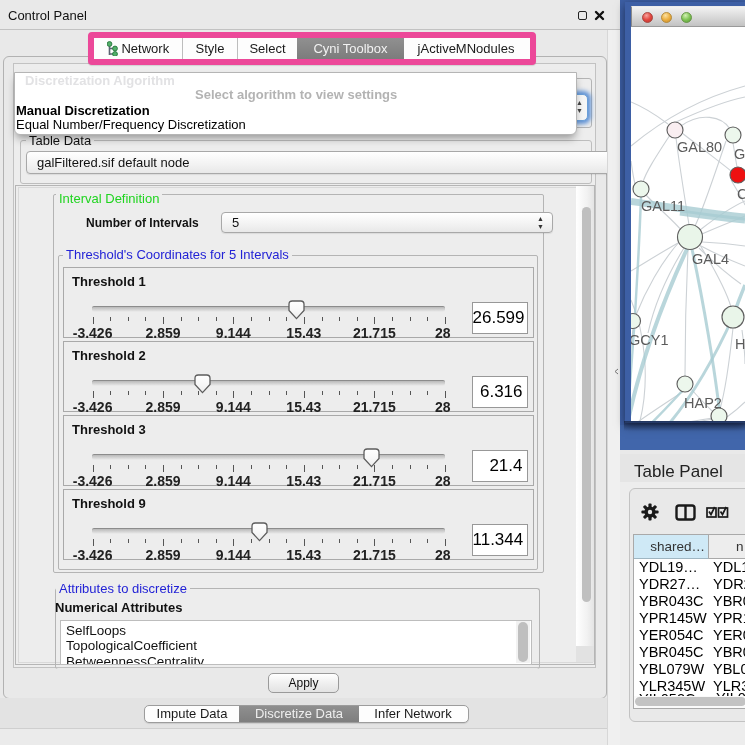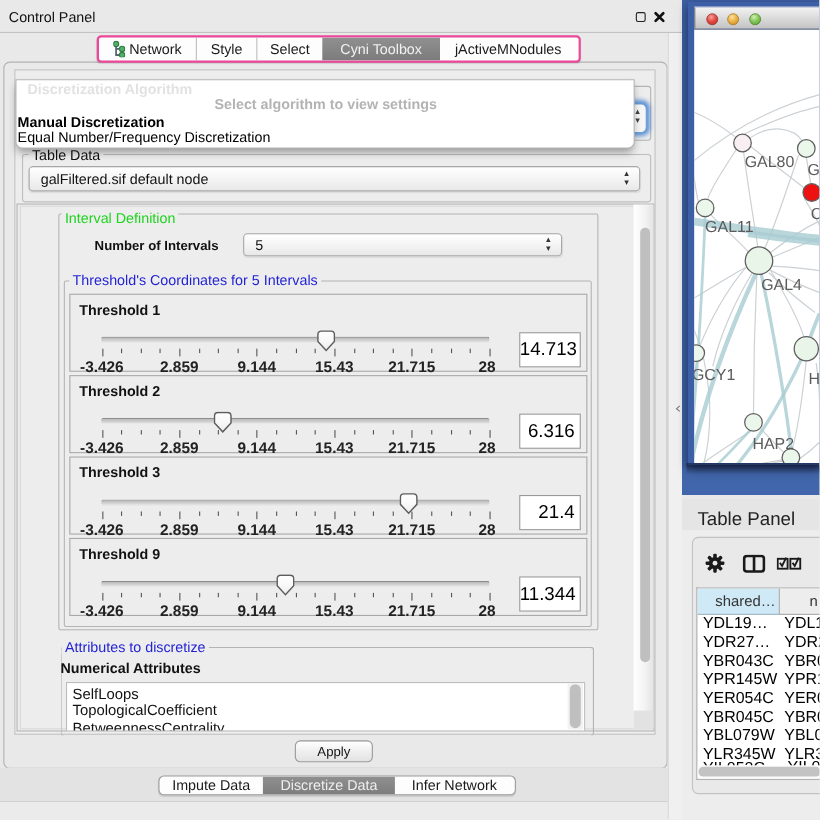--- a/index.html
+++ b/index.html
@@ -3,21 +3,21 @@
 <meta charset="utf-8">
 <style>
   html,body{margin:0;padding:0;}
   body{width:745px;height:745px;position:relative;overflow:hidden;
        font-family:"Liberation Sans",sans-serif;background:#e9e9e9;}
   .abs{position:absolute;}
   .groupbox{position:absolute;border:1px solid #b4b4b4;border-radius:3px;}
   .gtitle{position:absolute;font-size:13px;background:#ededed;padding:0 3px;line-height:13px;}
   .combo{position:absolute;border:1px solid #a8a8a8;border-radius:4px;
          background:linear-gradient(#ffffff,#f2f2f2 60%,#e8e8e8);
-         box-shadow:0 1px 1px rgba(0,0,0,0.08);}
+         box-shadow:0 1px 1px rgba(0,0,0,0.08);padding-left:42px;}
   .combo .ctext{position:absolute;left:10px;top:3px;font-size:13px;color:#111;}
   .arrows{position:absolute;right:7px;top:2px;width:9px;font-size:7px;color:#333;line-height:8px;text-align:center;}
   .tpanel{position:absolute;border:1px solid #a9a9a9;background:#ededed;}
   .tlabel{position:absolute;left:8px;top:6px;font-size:13px;font-weight:bold;color:#111;}
   .track{position:absolute;height:4px;background:linear-gradient(#b9b9b9,#e2e2e2);
          border-top:1px solid #8c8c8c;border-bottom:1px solid #e8e8e8;border-radius:2px;}
   .vbox{position:absolute;left:407.5px;top:34px;width:50px;height:30px;background:#fff;
         border:1px solid #989898;font-size:17px;color:#000;text-align:right;line-height:30px;padding-right:4px;}
   .ticklbl{position:absolute;font-size:14px;font-weight:bold;color:#222;transform:translateX(-50%);}
   .tabseg{display:inline-block;height:21px;line-height:21px;font-size:13px;color:#1a1a1a;text-align:center;vertical-align:top;}
@@ -32,21 +32,21 @@
 
 <div class="abs" style="left:578px;top:11px;width:7px;height:7px;border:1.8px solid #222;border-radius:2px;"></div>
 <svg class="abs" style="left:594px;top:10px;" width="11" height="11" viewBox="0 0 11 11">
  <path d="M2 2 L9 9 M9 2 L2 9" stroke="#111" stroke-width="2.4" stroke-linecap="round"></path>
 </svg>
 
 <div class="abs" style="left:3px;top:56px;width:602px;height:641px;background:#e9e9e9;border:1px solid #b2b2b2;border-radius:6px;"></div>
 
 <div class="abs" style="left:13px;top:63px;width:581px;height:603px;background:#ededed;border:1px solid #c2c2c2;"></div>
 
-<div class="abs" style="left:88px;top:32px;width:436px;height:21px;background:#fdfdfd;border:2px solid #ec4899;border-radius:4px;box-shadow:0 1px 1px rgba(0,0,0,0.12);overflow:hidden;white-space:nowrap;">
+<div class="abs" style="left:88px;top:32px;width:436px;height:21px;background:#fdfdfd;border:6px solid #ec4899;border-radius:4px;box-shadow:0 1px 1px rgba(0,0,0,0.12);overflow:hidden;white-space:nowrap;">
   <div class="tabseg" style="width:88px;">
     <svg width="11" height="15" viewBox="0 0 11 15" style="vertical-align:-3px;">
       <path d="M2.5 5 L2.5 14 M2.5 7.5 L7 7.5 M2.5 13 L7 13" stroke="#5a6472" stroke-width="1.6" fill="none"></path>
       <circle cx="2.5" cy="3" r="2.4" fill="#52b06a" stroke="#2e7d44" stroke-width="1"></circle>
       <circle cx="8" cy="7.5" r="2.4" fill="#52b06a" stroke="#2e7d44" stroke-width="1"></circle>
       <circle cx="8" cy="13" r="2.4" fill="#52b06a" stroke="#2e7d44" stroke-width="1"></circle>
     </svg> Network</div><div class="tabseg" style="width:54px;border-left:1px solid #bdbdbd;">Style</div><div class="tabseg" style="width:59px;border-left:1px solid #bdbdbd;">Select</div><div class="tabseg" style="width:107px;background:linear-gradient(#909090,#7c7c7c);color:#f2f2f2;">Cyni Toolbox</div><div class="tabseg" style="width:124px;">jActiveMNodules</div>
 </div>
 
 <div class="groupbox" style="left:20px;top:78px;width:570px;height:48px;"></div>
@@ -113,21 +113,21 @@
   <svg style="position:absolute;left:224.0px;top:32px;" width="17" height="20" viewBox="0 0 17 20">
     <defs>
         <linearGradient id="thg0" x1="0" y1="0" x2="0" y2="1">
       <stop offset="0" stop-color="#ffffff"></stop>
           <stop offset="0.5" stop-color="#f8f8f8"></stop>
           <stop offset="1" stop-color="#ececec"></stop>
         </linearGradient>
       </defs>
     <path d="M1 4.2 Q1 1 4.2 1 L12.8 1 Q16 1 16 4.2 L16 10.5 L8.5 18.6 L1 10.5 Z" fill="url(#thg0)" stroke="#5c5c5c" stroke-width="1.3"></path>
   </svg>
-  <div class="vbox">14.713</div>
+  <div class="vbox">26.599</div>
 </div>
 <div class="tpanel" style="left:63px;top:341px;width:469px;height:69px;">
   <div class="tlabel">Threshold 2</div>
   <div class="track" style="left:27.5px;top:38px;width:353px;"></div>
   <div style="position:absolute;left:28.6px;top:49px;width:1px;height:7px;background:#555;"></div>
     <div style="position:absolute;left:46.2px;top:49px;width:1px;height:4px;background:#555;"></div>
     <div style="position:absolute;left:63.8px;top:49px;width:1px;height:4px;background:#555;"></div>
     <div style="position:absolute;left:81.4px;top:49px;width:1px;height:4px;background:#555;"></div>
     <div style="position:absolute;left:99.0px;top:49px;width:1px;height:7px;background:#555;"></div>
     <div style="position:absolute;left:116.6px;top:49px;width:1px;height:4px;background:#555;"></div>

